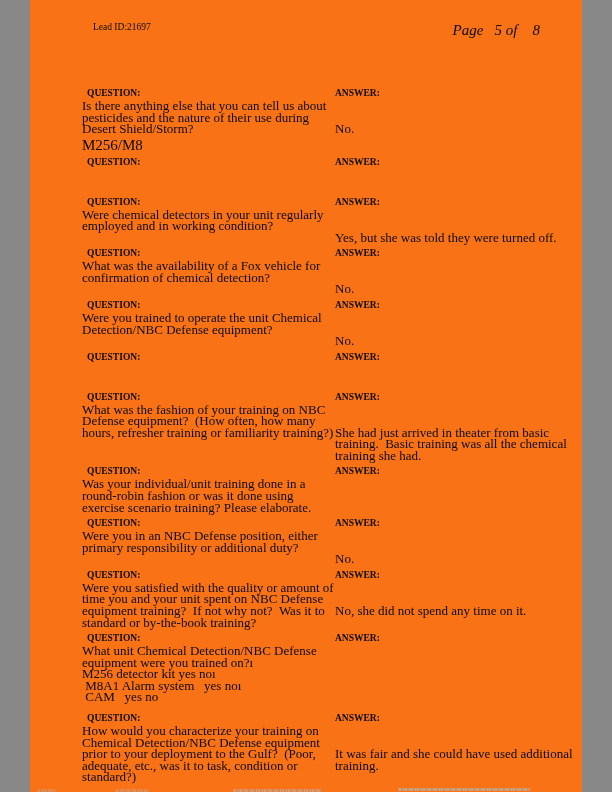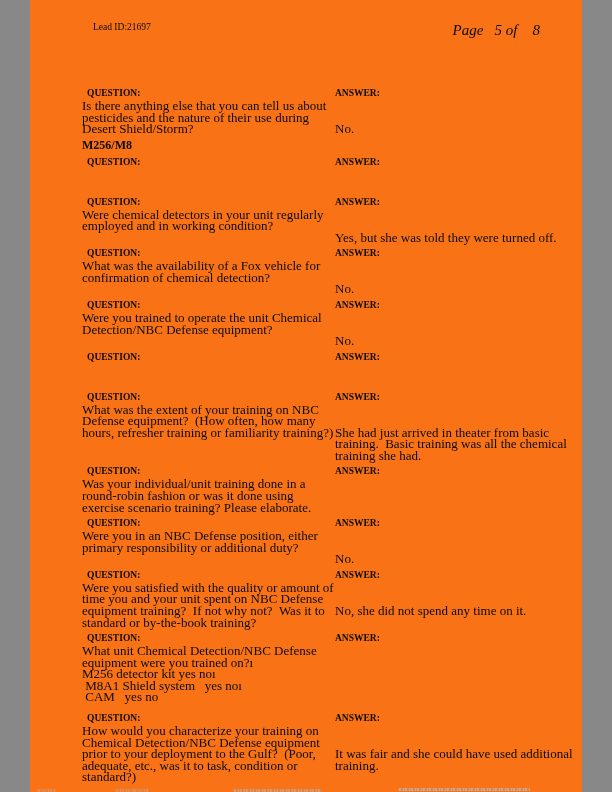--- a/index.html
+++ b/index.html
@@ -28,22 +28,22 @@
     white-space: pre;
     font-style: italic;
   }
   .content {
     position: absolute;
     left: 52px;
     top: 87px;
     width: 522px;
   }
   .section-header {
-    font-weight: bold;
-    font-size: 12px;
+    font-weight: normal;
+    font-size: 15px;
     line-height: 13px;
     margin: 3px 0 4px 0;
   }
   .qa-block { margin-bottom: 4px; }
   .qa-block.last-gap { margin-top: 9px; }
   .qa-row { display: flex; align-items: flex-start; }
   .q-col { width: 253px; flex: 0 0 253px; }
   .a-col { flex: 1 1 auto; max-width: 262px; }
   .qa-label {
     font-weight: bold;
@@ -146,21 +146,21 @@
           <div class="a-col">
             <div class="qa-label">ANSWER:</div>
             <div class="a-text"></div>
           </div>
         </div>
       </section>
       <section class="qa-block">
         <div class="qa-row">
           <div class="q-col">
             <div class="qa-label">QUESTION:</div>
-            <div class="q-text">What was the extent of your training on NBC Defense equipment?  (How often, how many hours, refresher training or familiarity training?)</div>
+            <div class="q-text">What was the fashion of your training on NBC Defense equipment?  (How often, how many hours, refresher training or familiarity training?)</div>
           </div>
           <div class="a-col">
             <div class="qa-label">ANSWER:</div>
             <div class="a-text">She had just arrived in theater from basic training.  Basic training was all the chemical training she had.</div>
           </div>
         </div>
       </section>
       <section class="qa-block">
         <div class="qa-row">
           <div class="q-col">
@@ -196,21 +196,21 @@
             <div class="a-text">No, she did not spend any time on it.</div>
           </div>
         </div>
       </section>
       <section class="qa-block">
         <div class="qa-row">
           <div class="q-col">
             <div class="qa-label">QUESTION:</div>
             <div class="q-text">What unit Chemical Detection/NBC Defense equipment were you trained on?ı</div>
             <div class="q-extra">M256 detector kit yes noı</div>
-            <div class="q-extra"> M8A1 Shield system   yes noı</div>
+            <div class="q-extra"> M8A1 Alarm system   yes noı</div>
             <div class="q-extra"> CAM   yes no</div>
           </div>
           <div class="a-col">
             <div class="qa-label">ANSWER:</div>
             <div class="a-text"></div>
           </div>
         </div>
       </section>
       <section class="qa-block last-gap">
         <div class="qa-row">

